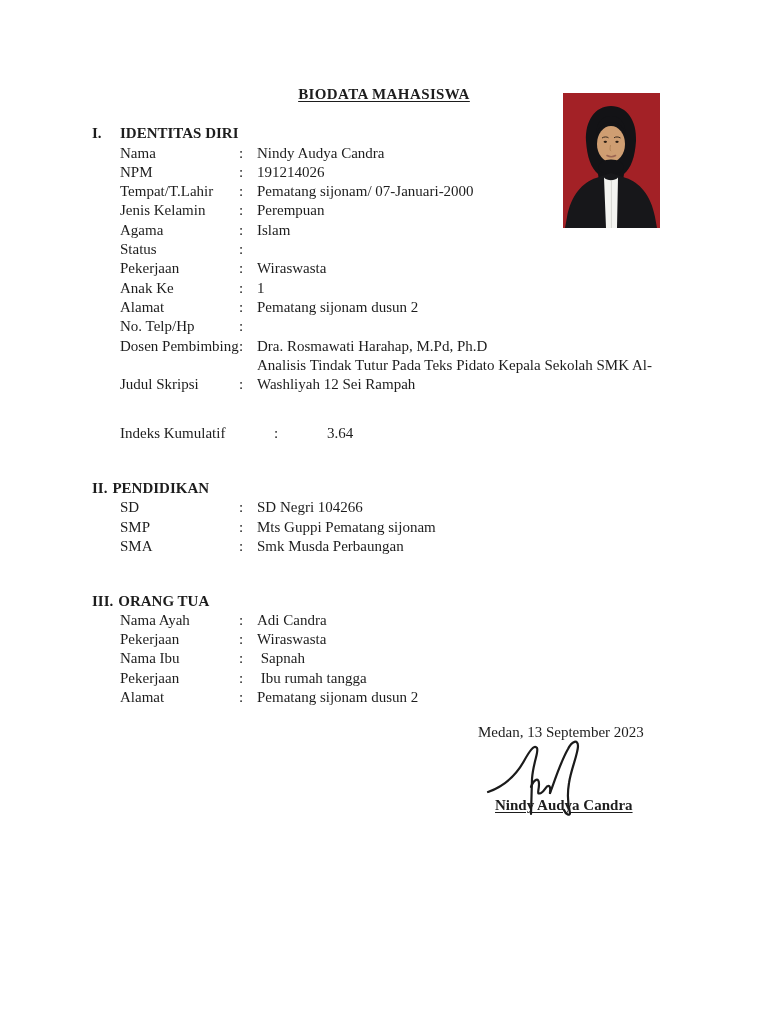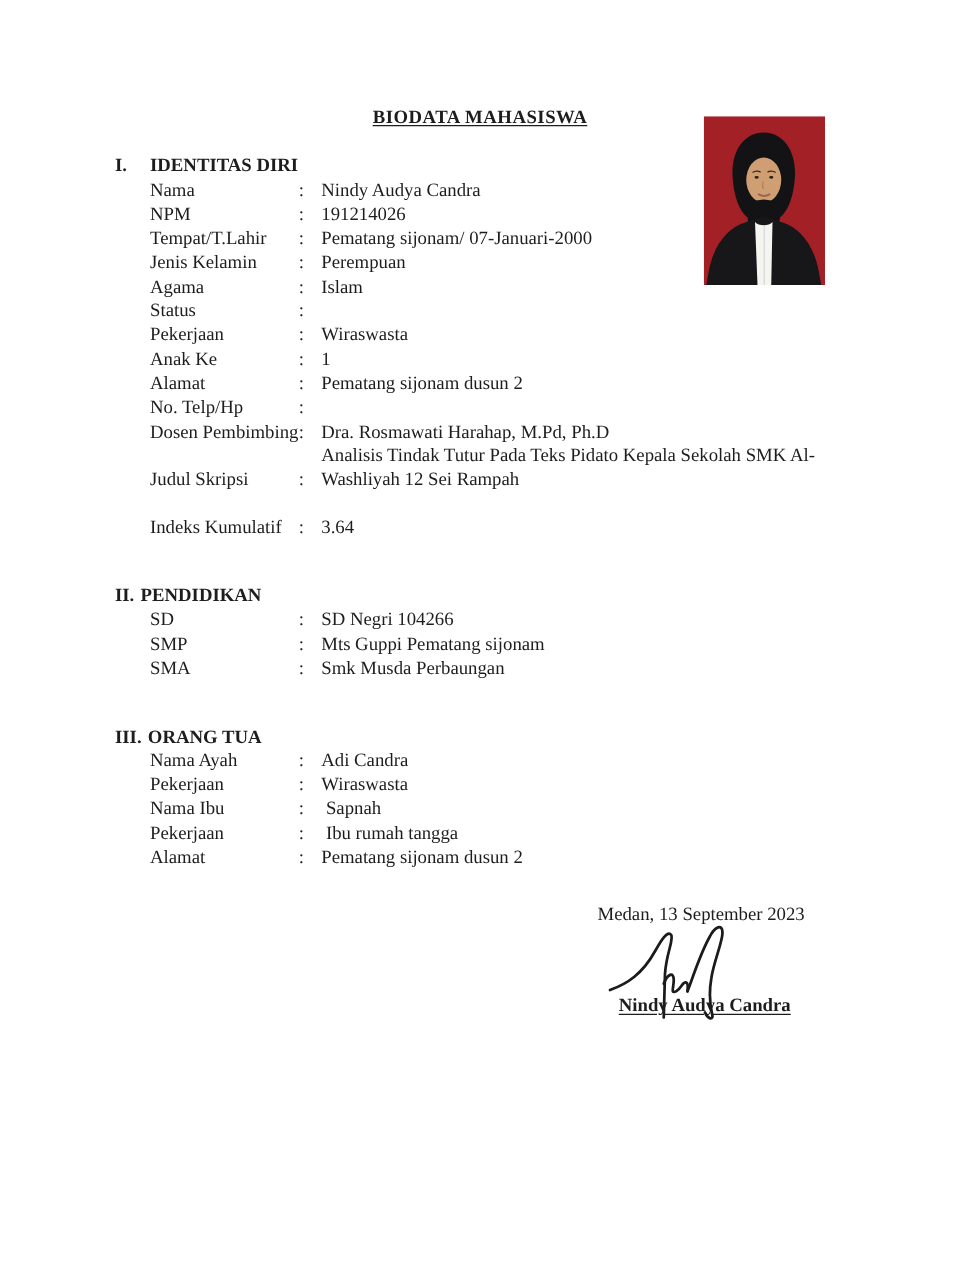--- a/index.html
+++ b/index.html
@@ -32,21 +32,21 @@
     text-underline-offset: 2px;
     line-height: 19.3px;
   }
   #sections { margin-top: 20px; }
   .section + .section { margin-top: 19.3px; }
   .heading { font-weight: bold; }
   .heading .num { display: inline-block; }
   .heading .num.wide { width: 28px; }
   .heading .num:not(.wide) { margin-right: 5px; margin-top: 16px; }
   .row { display: flex; align-items: flex-end; }
-  .row.gap { margin-top: 19px; }
+  .row.gap { margin-top: 30px; gap: 35px; }
   .row .label { width: 147px; flex: 0 0 147px; padding-left: 28px; box-sizing: content-box; }
   .row .label { width: 119px; flex-basis: 119px; } 
   .row .sep { width: 18px; flex: 0 0 18px; }
   .row .value { flex: 1 1 auto; max-width: 408px; white-space: pre-wrap; }
   .photo {
     position: absolute;
     left: 563px;
     top: 93px;
     width: 97px;
     height: 135px;

